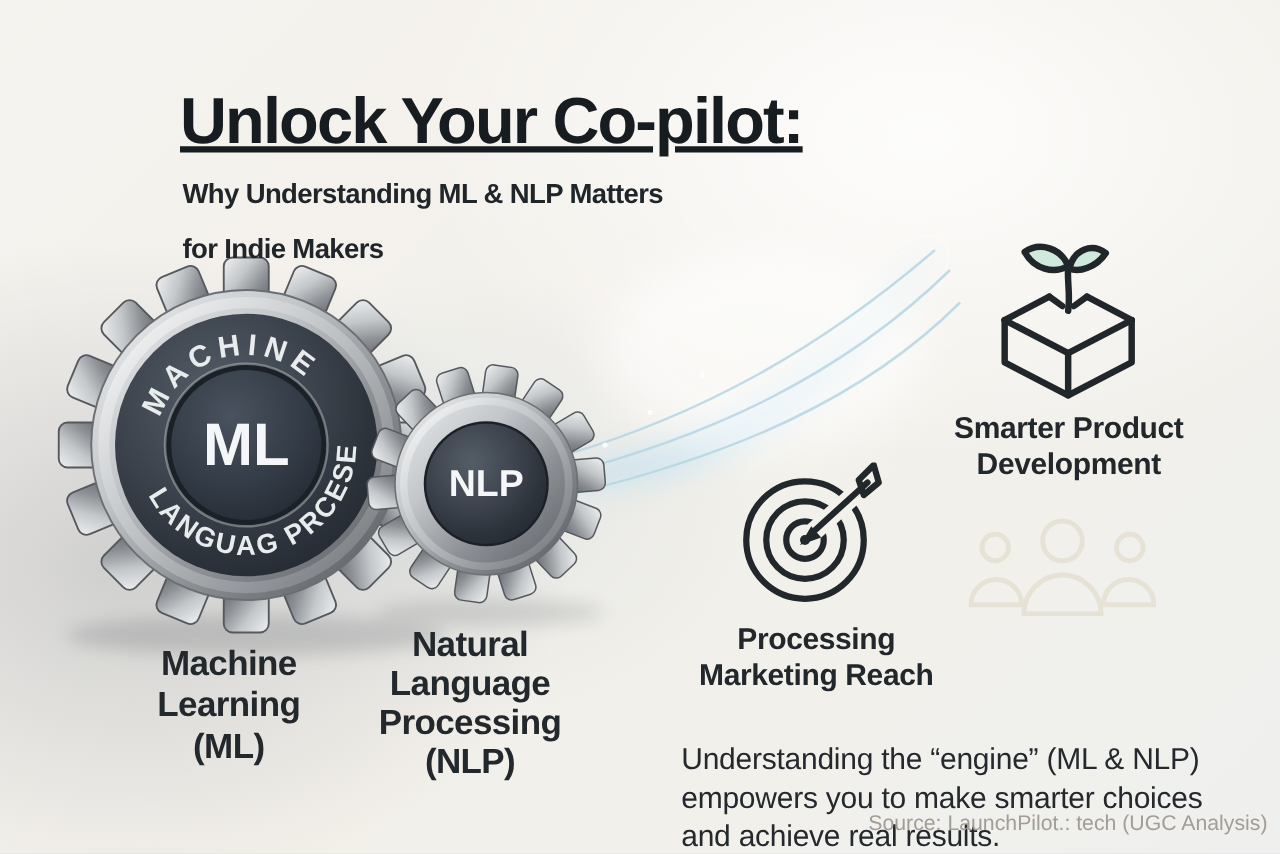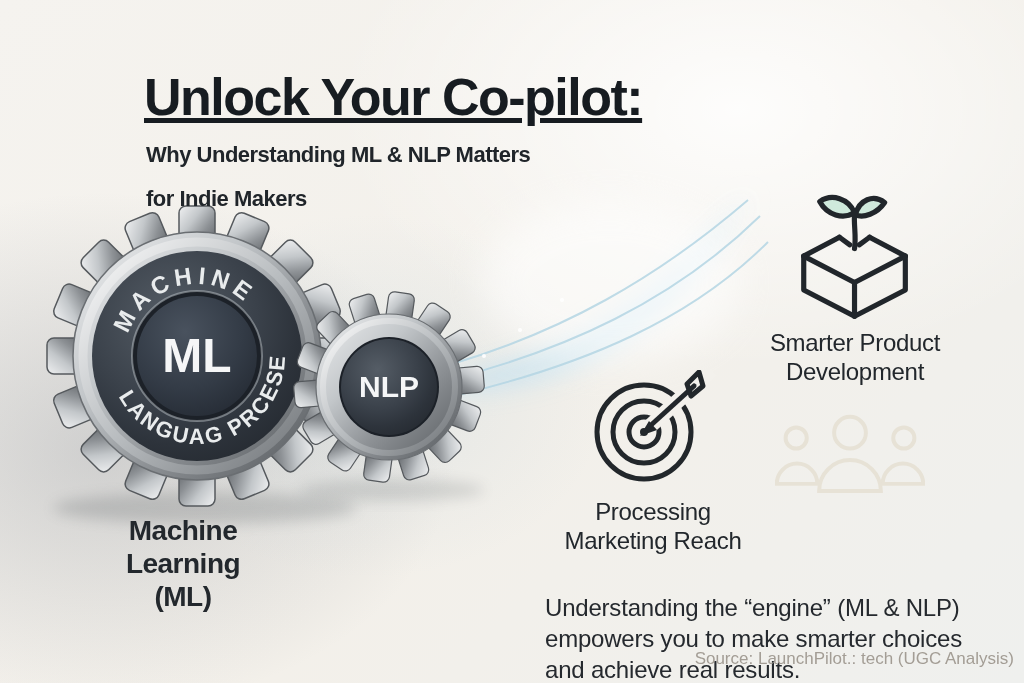--- a/index.html
+++ b/index.html
@@ -30,21 +30,21 @@
   }
   .caption-ml{left:98px;top:514px;width:170px;}
   .caption-nlp{left:291px;top:500px;width:170px;line-height:31px;}
   .benefit{
     position:absolute;display:flex;flex-direction:column;align-items:center;
   }
   .benefit-product{left:762px;top:194px;width:186px;}
   .benefit-target{left:558px;top:370px;width:190px;}
   .benefit-label{
     margin-top:7px;text-align:center;color:#22272c;
-    font-size:24px;font-weight:400;line-height:29px;letter-spacing:-0.3px;
+    font-size:24px;font-weight:700;line-height:29px;letter-spacing:-0.3px;
   }
   .people{position:absolute;left:775px;top:413px;}
   .message{
     position:absolute;left:545px;top:564px;width:480px;
     font-size:24px;font-weight:500;color:#25292e;line-height:31px;letter-spacing:-0.2px;
     white-space:pre-line;
     margin-top:28px;
   }
   .source{
     position:absolute;right:10px;top:649px;
@@ -180,20 +180,24 @@
     </g>
   </svg>
 
   <h1 class="title">Unlock Your Co-pilot:</h1>
   <div class="subtitle lines">Why Understanding ML &amp; NLP Matters
 for Indie Makers</div>
 
   <div class="caption caption-ml lines">Machine
 Learning
 (ML)</div>
+  <div class="caption caption-nlp lines">Natural
+Language
+Processing
+(NLP)</div>
 
   <div class="benefit benefit-product">
     <svg width="118" height="127" viewBox="0 0 125 135" aria-hidden="true">
       <g fill="none" stroke="#21262b" stroke-width="5.5" stroke-linecap="round" stroke-linejoin="round">
         <path d="M 62 20 C 50 27 33 23 25 8 C 38 -1 56 5 62 20 Z" fill="#cfe9dc"></path>
         <path d="M 63 22 C 71 26 86 21 94 9 C 82 0 67 6 63 22 Z" fill="#cfe9dc"></path>
         <path d="M 62 58 C 64 44 61 34 62 20"></path>
         <path d="M 8 66 L 46 46"></path>
         <path d="M 78 46 L 116 66"></path>
         <path d="M 46 46 L 57 54"></path>

